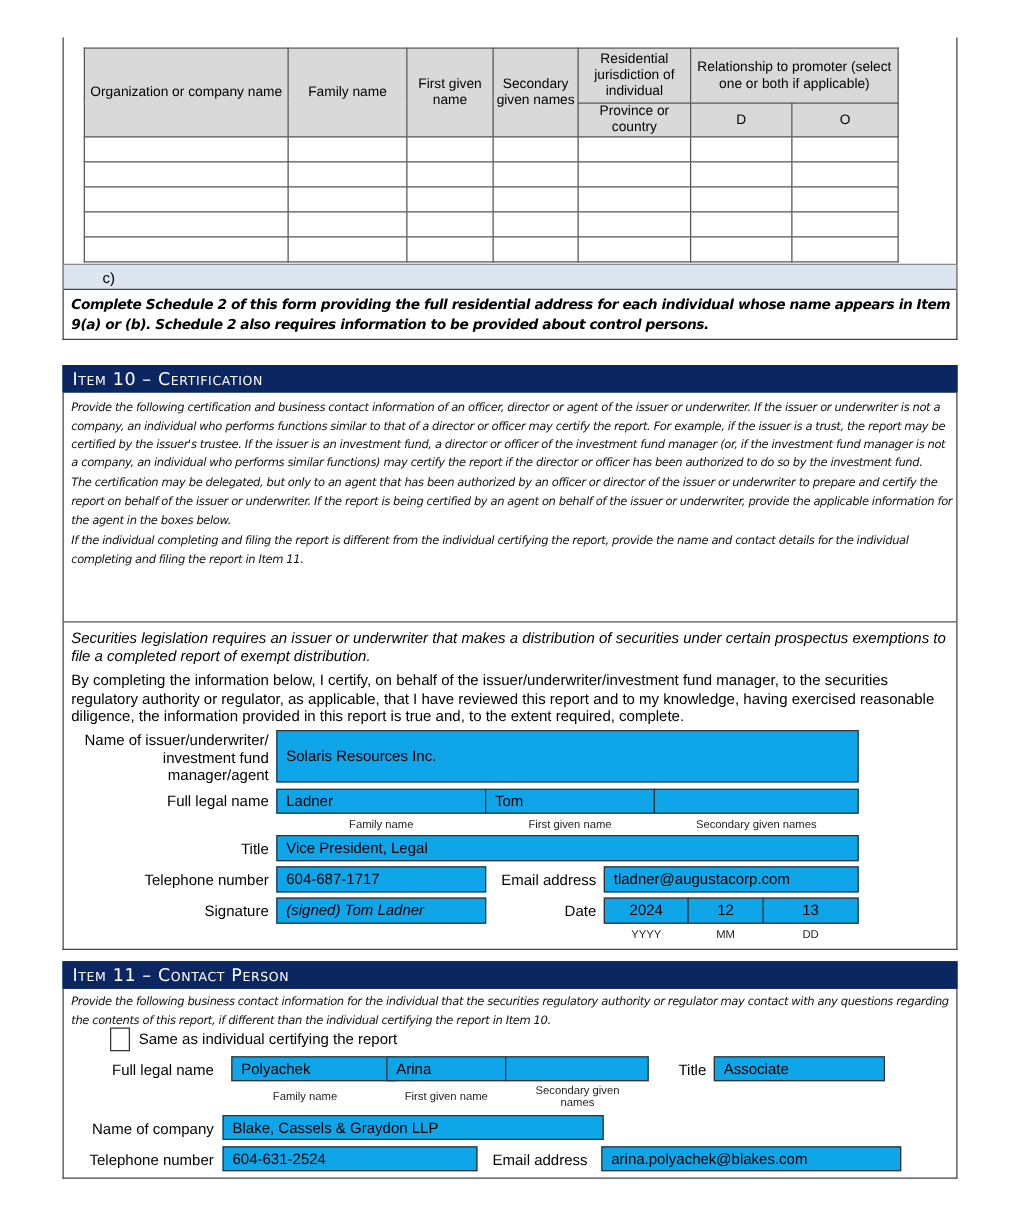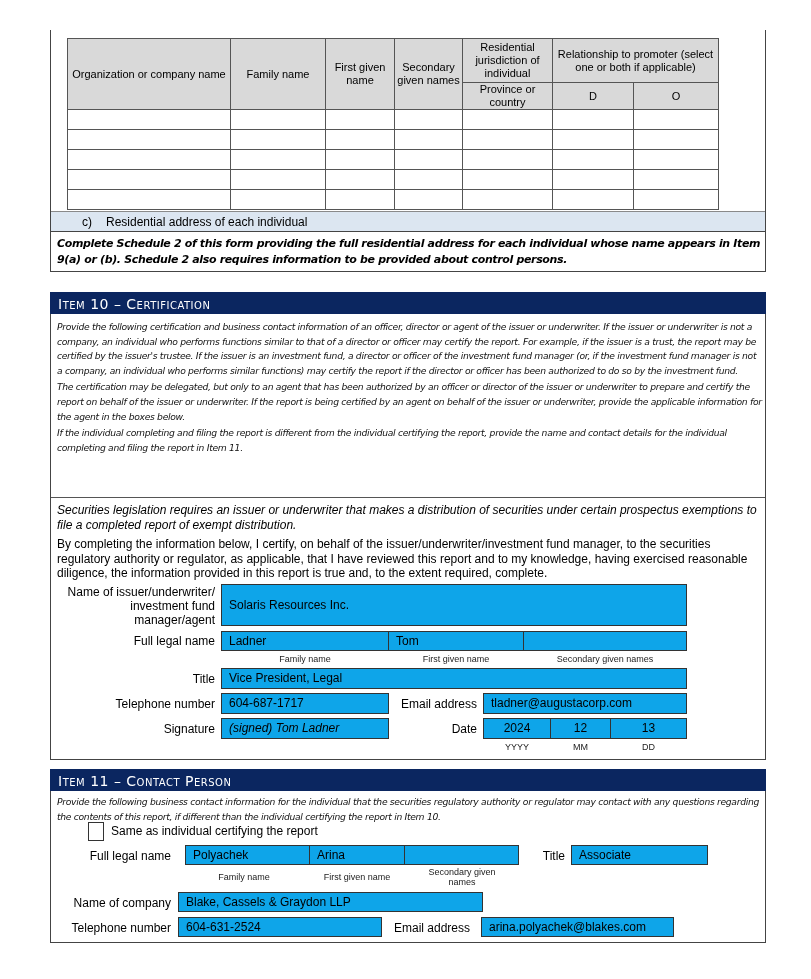--- a/index.html
+++ b/index.html
@@ -127,21 +127,20 @@
       <td></td>
       <td></td>
       <td></td>
       <td></td>
     </tr>
   </tbody>
 </table>
 
 <div class="abs sub-c">
   <span class="letter">c)</span>
-  <span class="text">Residential address of each individual</span>
 </div>
 <div class="abs note9">Complete Schedule 2 of this form providing the full residential address for each individual whose name appears in Item 9(a) or (b).  Schedule 2 also requires information to be provided about control persons.</div>
 
 <div class="abs sec-head sec10-head">Item 10 – Certification</div>
 <div class="abs sec10-frame"></div>
 
 <div class="abs instr instr10">
   <p>Provide the following certification and business contact information of an officer, director or agent of the issuer or underwriter. If the issuer or underwriter is not a company, an individual who performs functions similar to that of a director or officer may certify the report. For example, if the issuer is a trust, the report may be certified by the issuer's trustee. If the issuer is an investment fund, a director or officer of the investment fund manager (or, if the investment fund manager is not a company, an individual who performs similar functions) may certify the report if the director or officer has been authorized to do so by the investment fund.</p>
   <p>The certification may be delegated, but only to an agent that has been authorized by an officer or director of the issuer or underwriter to prepare and certify the report on behalf of the issuer or underwriter. If the report is being certified by an agent on behalf of the issuer or underwriter, provide the applicable information for the agent in the boxes below.</p>
   <p>If the individual completing and filing the report is different from the individual certifying the report, provide the name and contact details for the individual completing and filing the report in Item 11.</p>
@@ -200,13 +199,13 @@
 
 <div class="abs lbl" style="left:520px; top:849px; width:45px;">Title</div>
 <div class="abs box" style="left:571px; top:845px; width:137px; height:20px;">Associate</div>
 
 <div class="abs lbl" style="left:55px; top:896px; width:116px;">Name of company</div>
 <div class="abs box" style="left:178px; top:892px; width:305px; height:20px;">Blake, Cassels &amp; Graydon LLP</div>
 
 <div class="abs lbl" style="left:55px; top:921px; width:116px;">Telephone number</div>
 <div class="abs box" style="left:178px; top:917px; width:204px; height:20px;">604-631-2524</div>
 <div class="abs lbl" style="left:385px; top:921px; width:85px;">Email address</div>
-<div class="abs box" style="left:481px; top:917px; width:193px; height:20px;">arina.polyachek@blakes.com</div>
+<div class="abs box" style="left:481px; top:917px; width:240px; height:20px;">arina.polyachek@blakes.com</div>
 
 </body></html>

